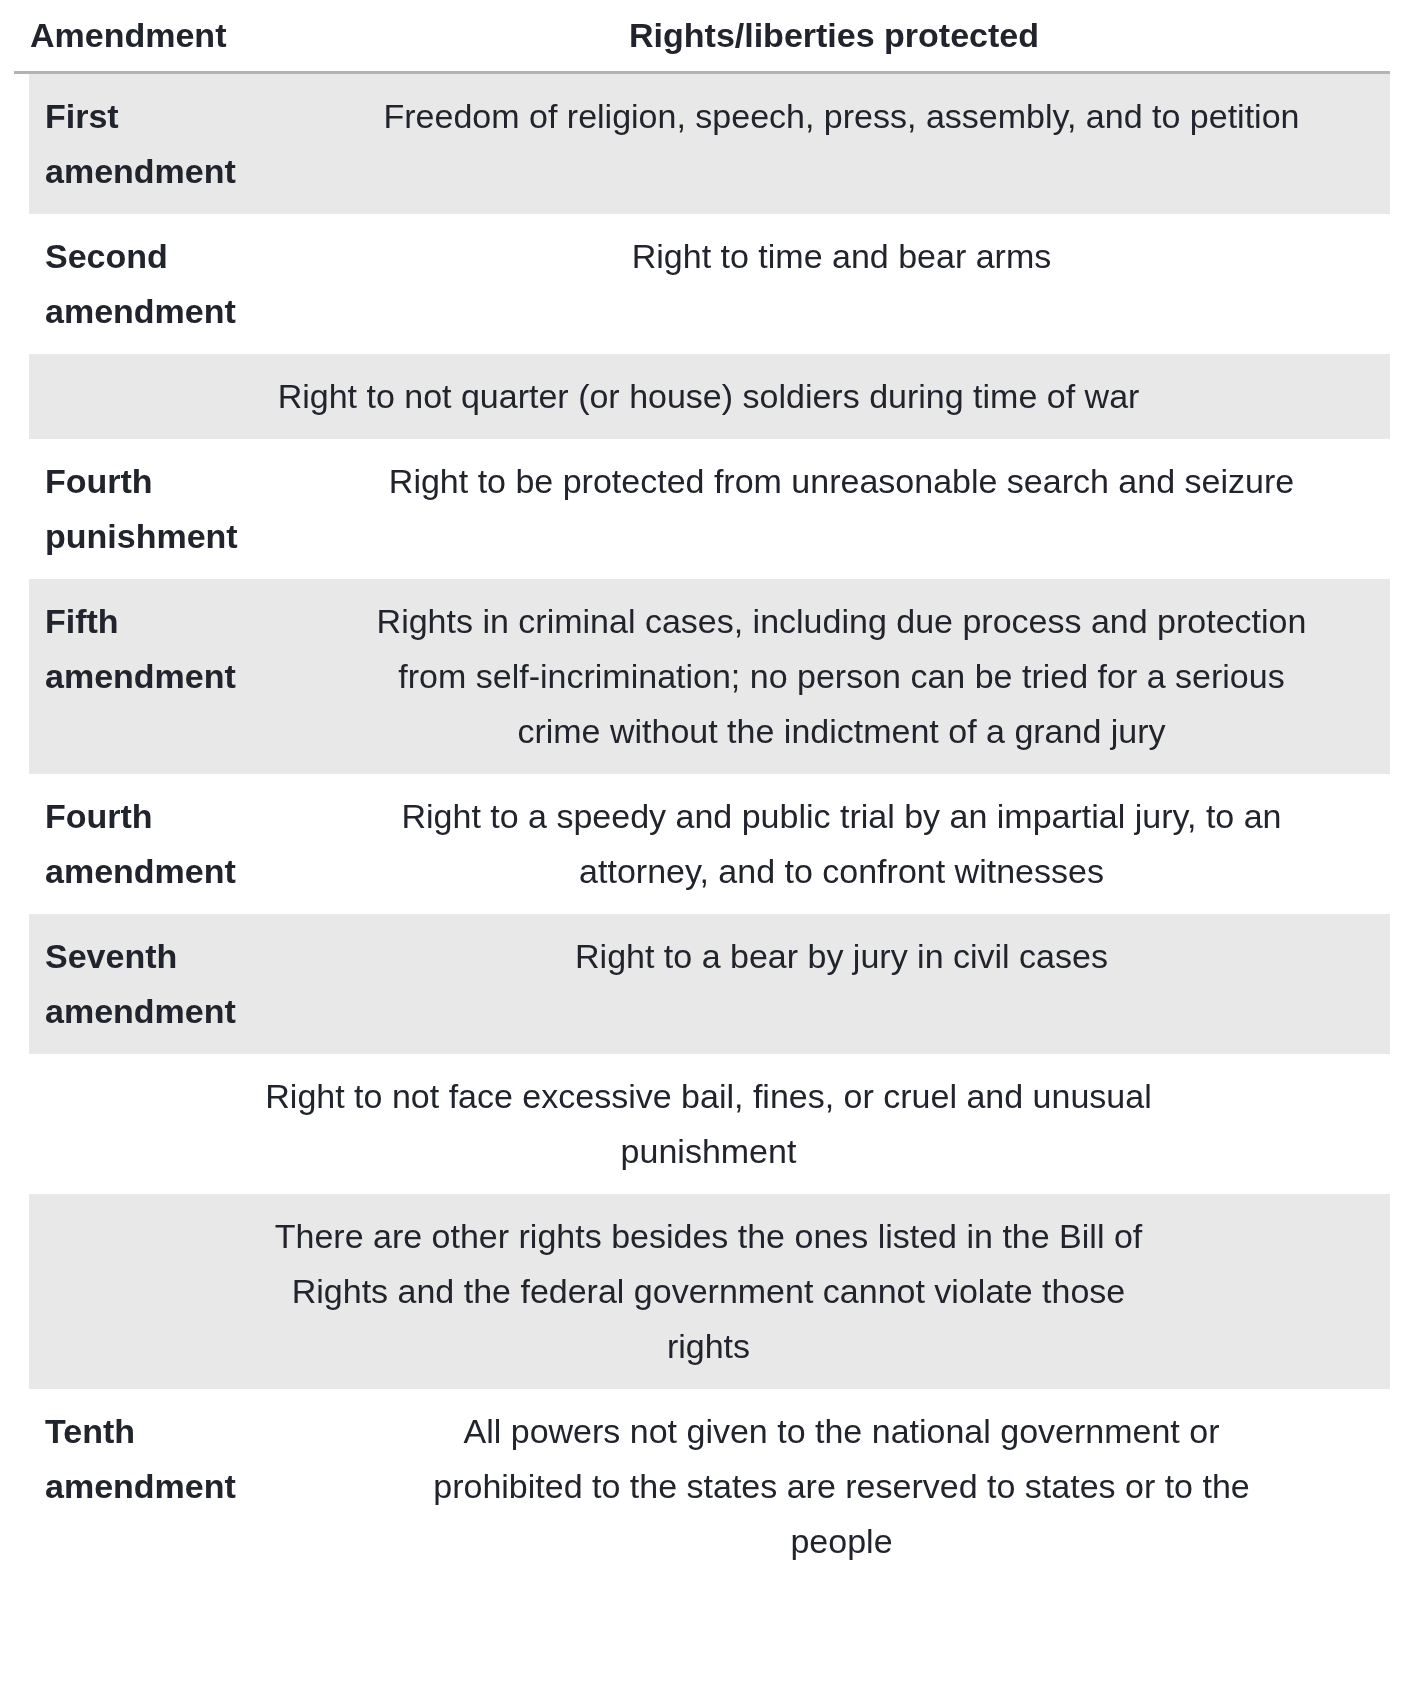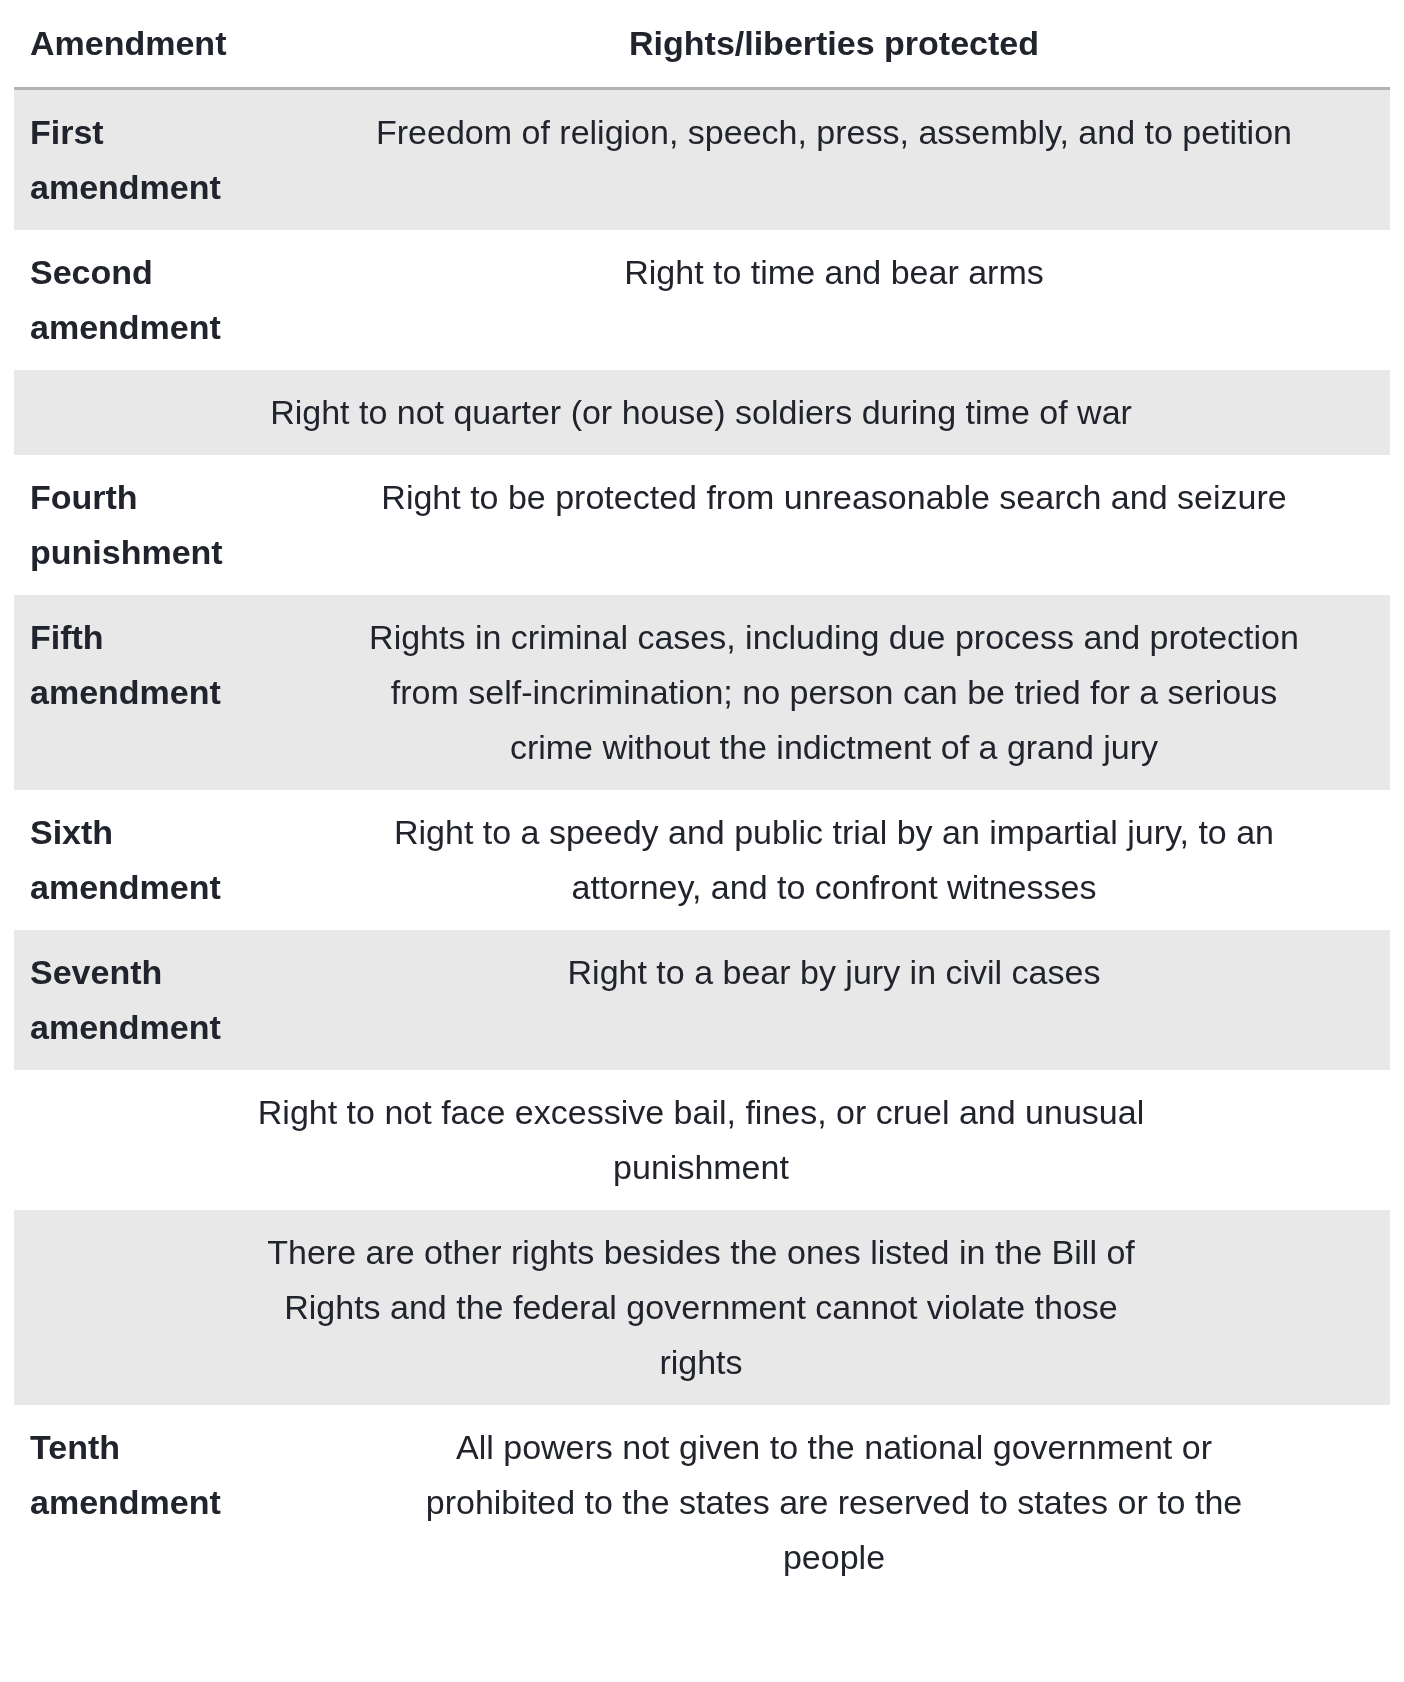--- a/index.html
+++ b/index.html
@@ -17,21 +17,21 @@
   }
   body { height: 1682px; overflow: hidden; }
   .table {
     position: absolute;
     left: 14px;
     top: 0;
     width: 1376px;
   }
   .header-row {
     display: flex;
-    padding: 16px 0;
+    padding: 8px 0;
     border-bottom: 3px solid var(--header_border);
   }
   .header-row .cell {
     font-weight: 700;
     padding-top: 0;
     padding-bottom: 0;
   }
   .cell {
     font-size: 34px;
     line-height: 55px;
@@ -45,21 +45,21 @@
     padding-right: 10px;
     font-weight: 700;
   }
   .c2 {
     flex: 1 1 auto;
     padding-left: 14px;
     padding-right: 16px;
     white-space: pre-line;
     text-align: center;
   }
-  .row { display: flex; }
+  .row { display: flex; margin-left: 15px; }
   .rows .row:nth-child(odd) { background: var(--stripe); }
 </style>
 </head>
 <body>
 
 <div class="table">
   <div class="header-row">
     <div class="cell c1">Amendment</div>
     <div class="cell c2">Rights/liberties protected</div>
   </div>
@@ -80,21 +80,21 @@
       <div class="cell c1">Fourth punishment</div>
       <div class="cell c2">Right to be protected from unreasonable search and seizure</div>
     </div>
     <div class="row">
       <div class="cell c1">Fifth amendment</div>
       <div class="cell c2">Rights in criminal cases, including due process and protection
 from self-incrimination; no person can be tried for a serious
 crime without the indictment of a grand jury</div>
     </div>
     <div class="row">
-      <div class="cell c1">Sixth amendment</div>
+      <div class="cell c1">Fourth amendment</div>
       <div class="cell c2">Right to a speedy and public trial by an impartial jury, to an
 attorney, and to confront witnesses</div>
     </div>
     <div class="row">
       <div class="cell c1">Seventh amendment</div>
       <div class="cell c2">Right to a bear by jury in civil cases</div>
     </div>
     <div class="row">
       <div class="cell c2">Right to not face excessive bail, fines, or cruel and unusual
 punishment</div>

